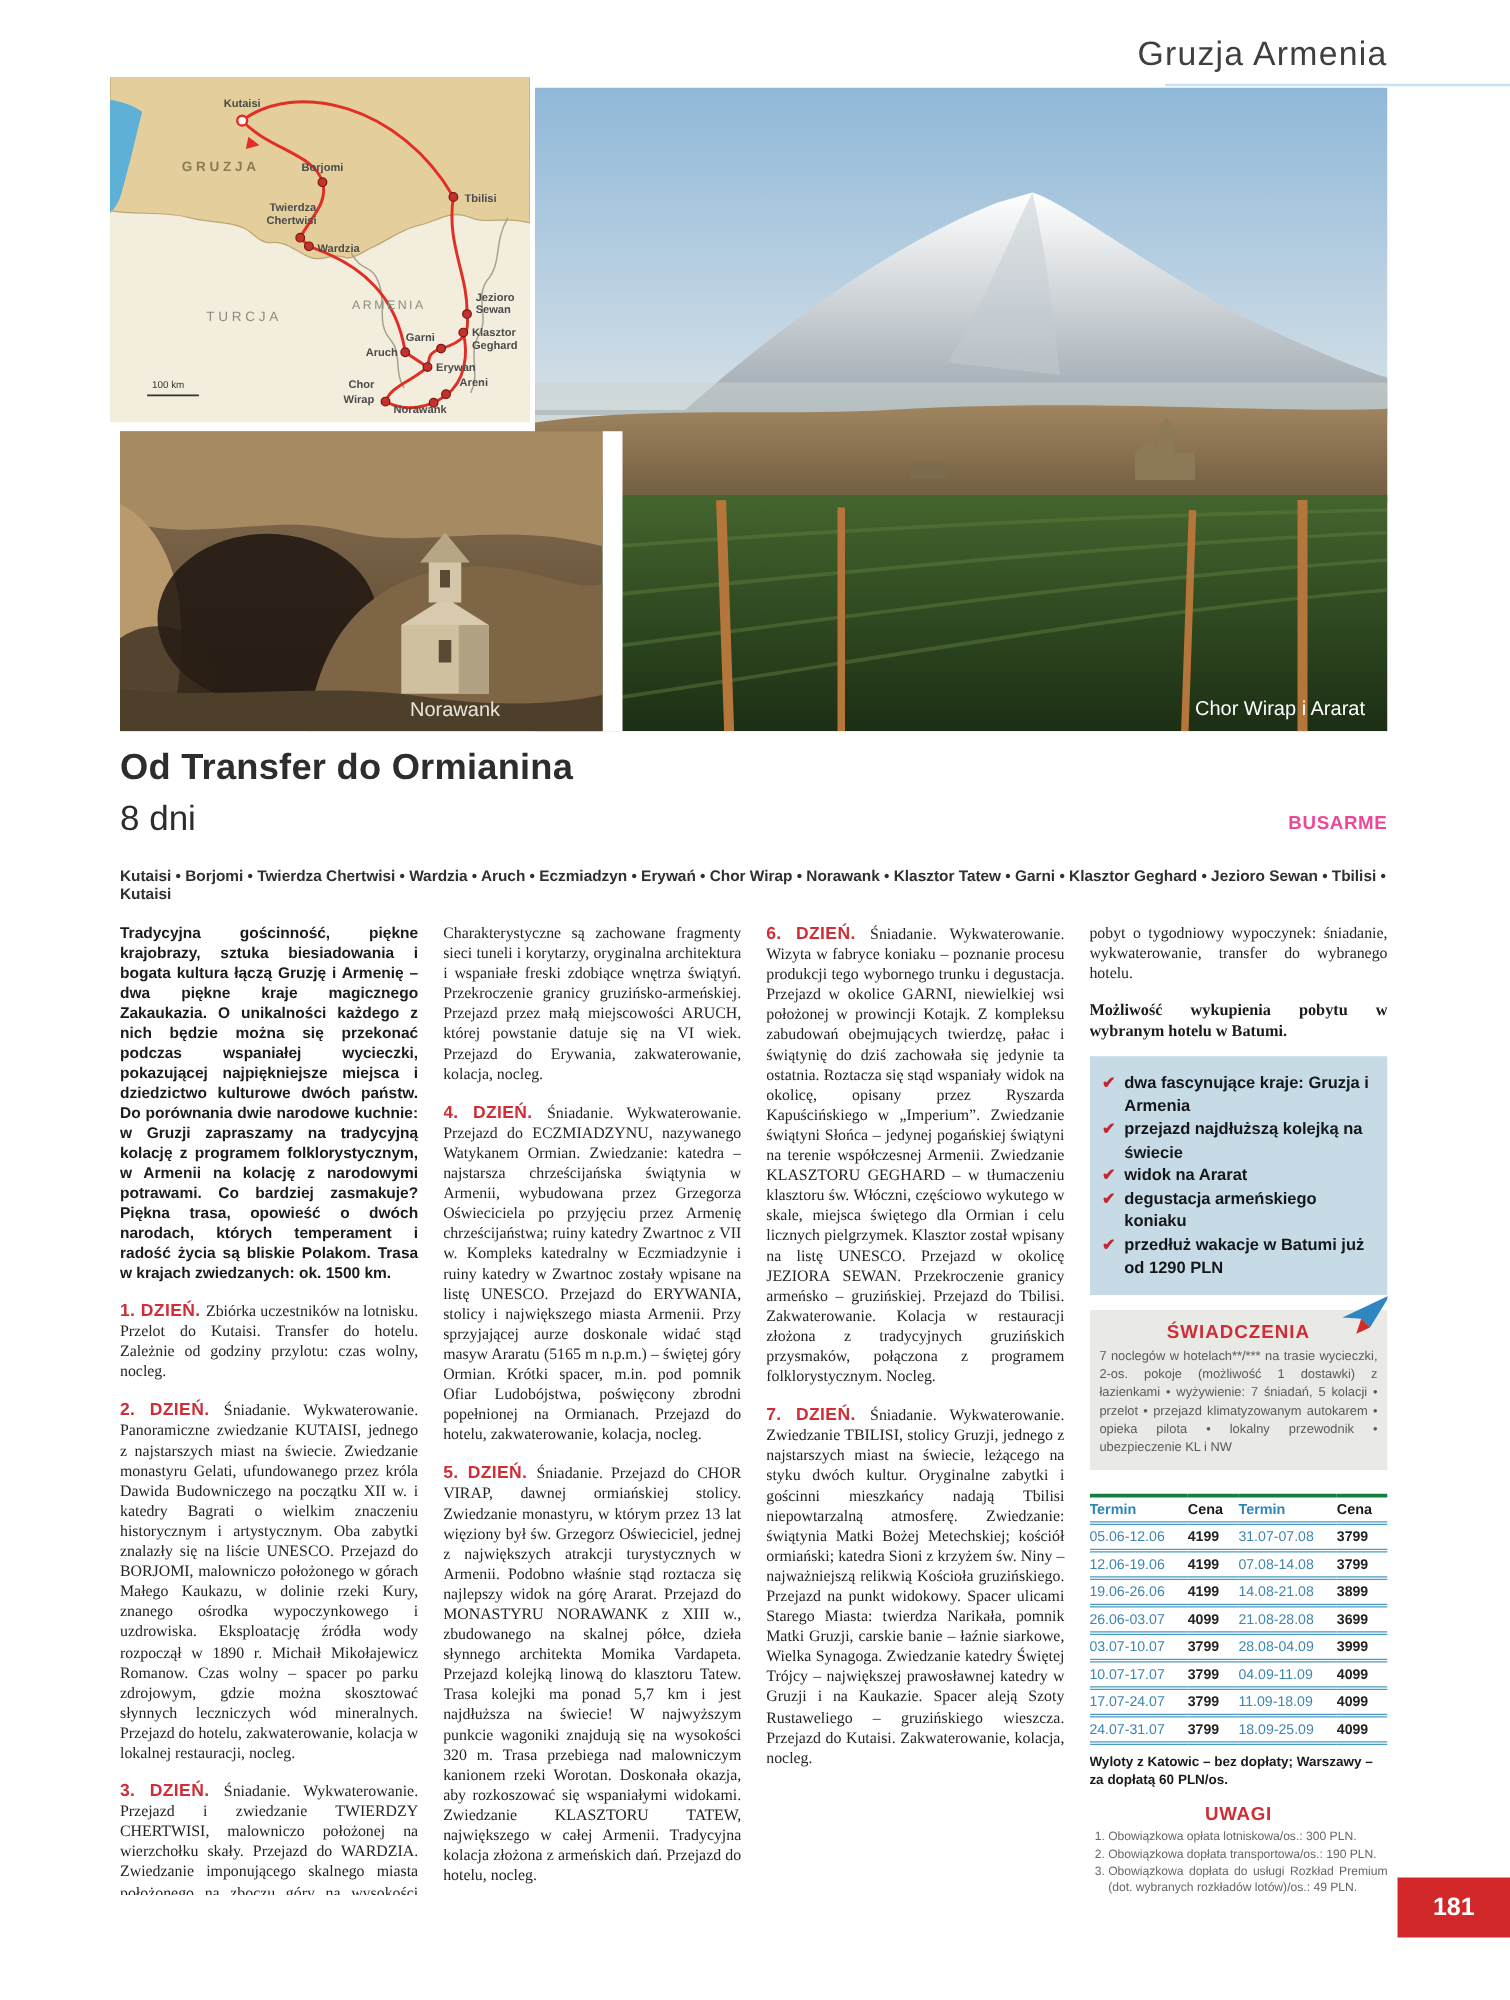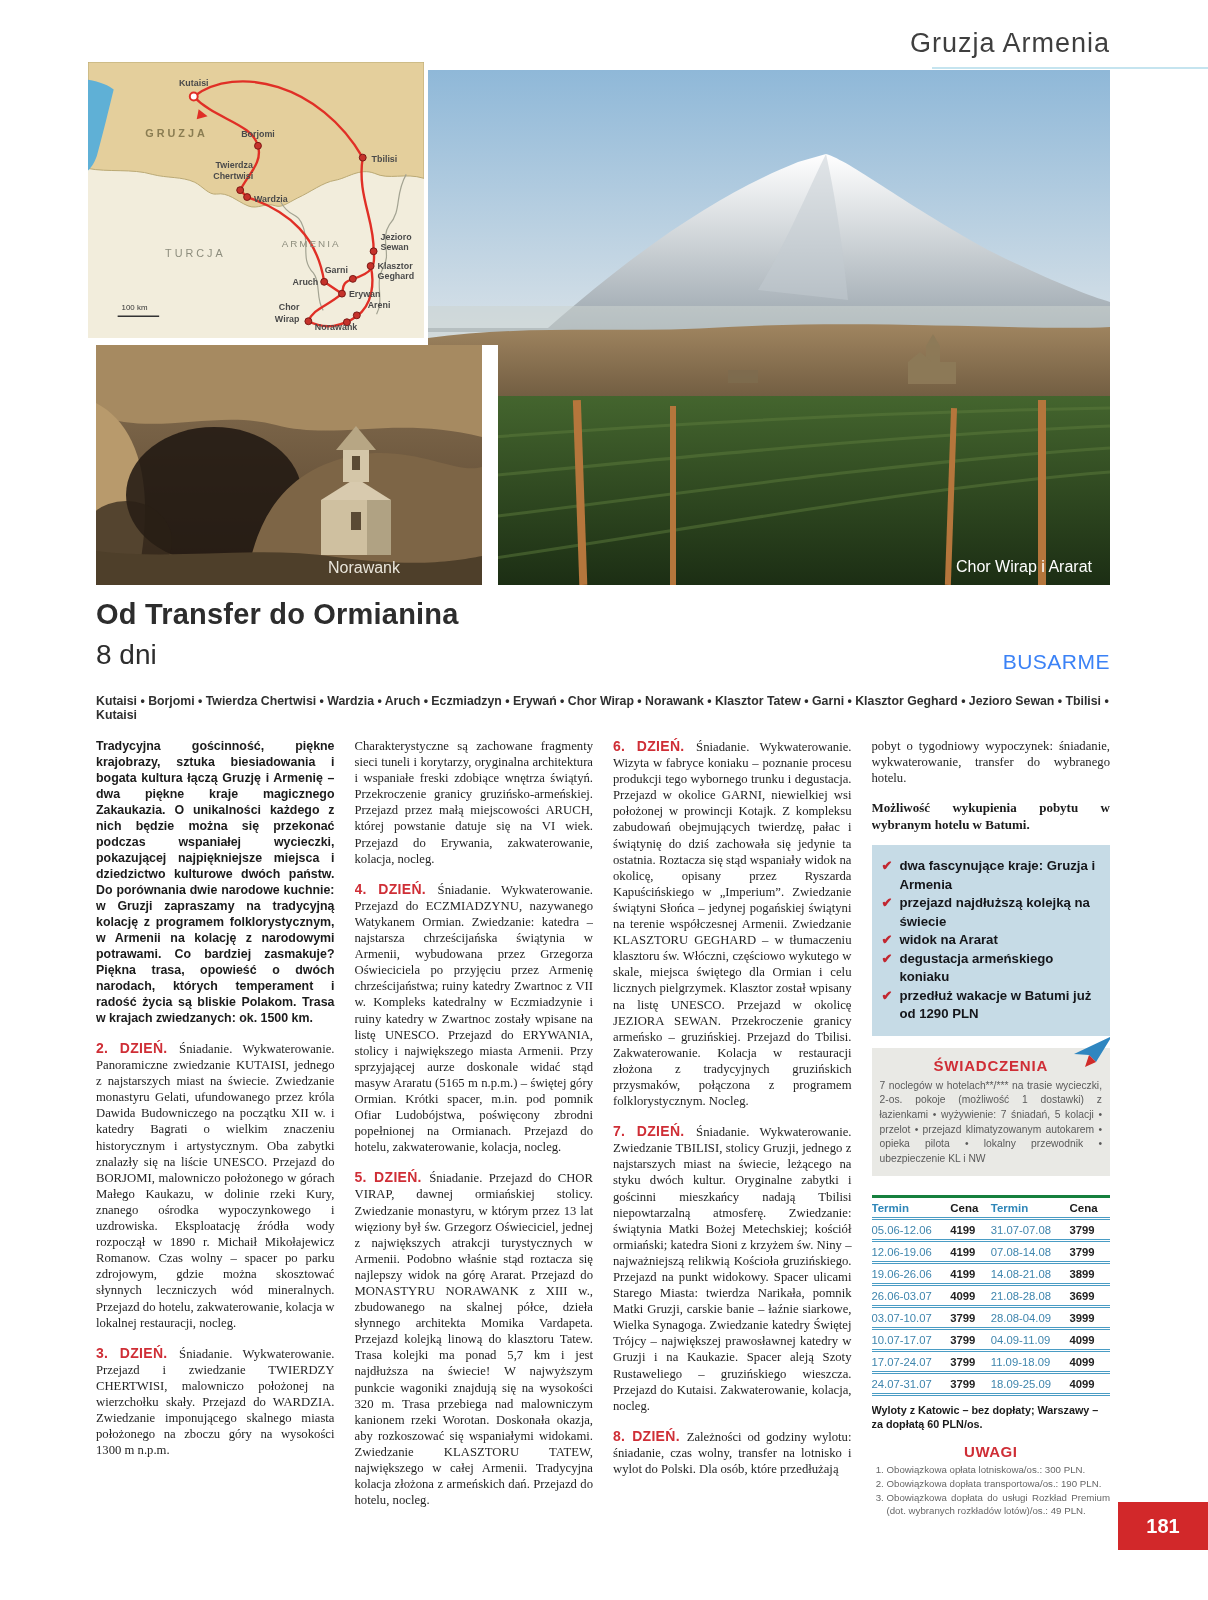--- a/index.html
+++ b/index.html
@@ -21,21 +21,21 @@
   
   .photo-ararat{position:absolute;left:428px;top:70px;width:682px;height:515px;z-index:1;}
   .photo-norawank{position:absolute;left:96px;top:345px;width:386px;height:240px;z-index:2;
     border-right:16px solid #ffffff;}
   .photo-ararat svg,.photo-norawank svg{width:100%;height:100%;display:block;}
 
   
   .title-block{position:absolute;left:96px;top:598px;width:1014px;}
   .trip-title{font-size:29px;font-weight:700;color:#2d2d2d;margin:0;letter-spacing:.2px;}
   .trip-duration{font-size:28px;color:#2d2d2d;margin:8px 0 0 0;font-weight:400;}
-  .trip-code{position:absolute;right:0;top:52px;font-size:21px;font-weight:400;color:#3b82f6;letter-spacing:.5px;}
+  .trip-code{position:absolute;right:0;top:52px;font-size:15px;font-weight:700;color:#ec4899;letter-spacing:.5px;}
   .route-line{position:absolute;left:96px;top:694px;width:1014px;font-size:12.3px;font-weight:700;color:#303030;}
 
   
   .columns{
     position:absolute;left:96px;top:738px;width:1014px;height:778px;
     display:grid;grid-template-columns:repeat(4,1fr);column-gap:20px;overflow:hidden;
   }
   .text-col{overflow:hidden;}
   p.intro{
     font-family:"Liberation Sans",sans-serif;font-weight:700;font-size:12.4px;
@@ -251,32 +251,32 @@
 <div class="title-block">
   <h1 class="trip-title">Od Transfer do Ormianina</h1>
   <p class="trip-duration">8 dni</p>
   <div class="trip-code">BUSARME</div>
 </div>
 <div class="route-line">Kutaisi • Borjomi • Twierdza Chertwisi • Wardzia • Aruch • Eczmiadzyn • Erywań • Chor Wirap • Norawank • Klasztor Tatew • Garni • Klasztor Geghard • Jezioro Sewan • Tbilisi • Kutaisi</div>
 
 <div class="columns">
   <div class="text-col">
       <p class="intro">Tradycyjna gościnność, piękne krajobrazy, sztuka biesiadowania i bogata kultura łączą Gruzję i Armenię – dwa piękne kraje magicznego Zakaukazia. O unikalności każdego z nich będzie można się przekonać podczas wspaniałej wycieczki, pokazującej najpiękniejsze miejsca i dziedzictwo kulturowe dwóch państw. Do porównania dwie narodowe kuchnie: w Gruzji zapraszamy na tradycyjną kolację z programem folklorystycznym, w Armenii na kolację z narodowymi potrawami. Co bardziej zasmakuje? Piękna trasa, opowieść o dwóch narodach, których temperament i radość życia są bliskie Polakom. Trasa w krajach zwiedzanych: ok. 1500 km.</p>
+      <p class="day"><span class="day-label">1. DZIEŃ. </span><span>Zbiórka uczestników na lotnisku. Przelot do Kutaisi. Transfer do hotelu. Zależnie od godziny przylotu: czas wolny, nocleg.</span></p>
       <p class="day"><span class="day-label">2. DZIEŃ. </span><span>Śniadanie. Wykwaterowanie. Panoramiczne zwiedzanie KUTAISI, jednego z najstarszych miast na świecie. Zwiedzanie monastyru Gelati, ufundowanego przez króla Dawida Budowniczego na początku XII w. i katedry Bagrati o wielkim znaczeniu historycznym i artystycznym. Oba zabytki znalazły się na liście UNESCO. Przejazd do BORJOMI, malowniczo położonego w górach Małego Kaukazu, w dolinie rzeki Kury, znanego ośrodka wypoczynkowego i uzdrowiska. Eksploatację źródła wody rozpoczął w 1890 r. Michaił Mikołajewicz Romanow. Czas wolny – spacer po parku zdrojowym, gdzie można skosztować słynnych leczniczych wód mineralnych. Przejazd do hotelu, zakwaterowanie, kolacja w lokalnej restauracji, nocleg.</span></p>
       <p class="day"><span class="day-label">3. DZIEŃ. </span><span>Śniadanie. Wykwaterowanie. Przejazd i zwiedzanie TWIERDZY CHERTWISI, malowniczo położonej na wierzchołku skały. Przejazd do WARDZIA. Zwiedzanie imponującego skalnego miasta położonego na zboczu góry na wysokości 1300 m n.p.m.</span></p>
     </div>
   <div class="text-col">
       <p class="day">Charakterystyczne są zachowane fragmenty sieci tuneli i korytarzy, oryginalna architektura i wspaniałe freski zdobiące wnętrza świątyń. Przekroczenie granicy gruzińsko-armeńskiej. Przejazd przez małą miejscowości ARUCH, której powstanie datuje się na VI wiek. Przejazd do Erywania, zakwaterowanie, kolacja, nocleg.</p>
       <p class="day"><span class="day-label">4. DZIEŃ. </span><span>Śniadanie. Wykwaterowanie. Przejazd do ECZMIADZYNU, nazywanego Watykanem Ormian. Zwiedzanie: katedra – najstarsza chrześcijańska świątynia w Armenii, wybudowana przez Grzegorza Oświeciciela po przyjęciu przez Armenię chrześcijaństwa; ruiny katedry Zwartnoc z VII w. Kompleks katedralny w Eczmiadzynie i ruiny katedry w Zwartnoc zostały wpisane na listę UNESCO. Przejazd do ERYWANIA, stolicy i największego miasta Armenii. Przy sprzyjającej aurze doskonale widać stąd masyw Araratu (5165 m n.p.m.) – świętej góry Ormian. Krótki spacer, m.in. pod pomnik Ofiar Ludobójstwa, poświęcony zbrodni popełnionej na Ormianach. Przejazd do hotelu, zakwaterowanie, kolacja, nocleg.</span></p>
       <p class="day"><span class="day-label">5. DZIEŃ. </span><span>Śniadanie. Przejazd do CHOR VIRAP, dawnej ormiańskiej stolicy. Zwiedzanie monastyru, w którym przez 13 lat więziony był św. Grzegorz Oświeciciel, jednej z największych atrakcji turystycznych w Armenii. Podobno właśnie stąd roztacza się najlepszy widok na górę Ararat. Przejazd do MONASTYRU NORAWANK z XIII w., zbudowanego na skalnej półce, dzieła słynnego architekta Momika Vardapeta. Przejazd kolejką linową do klasztoru Tatew. Trasa kolejki ma ponad 5,7 km i jest najdłuższa na świecie! W najwyższym punkcie wagoniki znajdują się na wysokości 320 m. Trasa przebiega nad malowniczym kanionem rzeki Worotan. Doskonała okazja, aby rozkoszować się wspaniałymi widokami. Zwiedzanie KLASZTORU TATEW, największego w całej Armenii. Tradycyjna kolacja złożona z armeńskich dań. Przejazd do hotelu, nocleg.</span></p>
     </div>
   <div class="text-col">
       <p class="day"><span class="day-label">6. DZIEŃ. </span><span>Śniadanie. Wykwaterowanie. Wizyta w fabryce koniaku – poznanie procesu produkcji tego wybornego trunku i degustacja. Przejazd w okolice GARNI, niewielkiej wsi położonej w prowincji Kotajk. Z kompleksu zabudowań obejmujących twierdzę, pałac i świątynię do dziś zachowała się jedynie ta ostatnia. Roztacza się stąd wspaniały widok na okolicę, opisany przez Ryszarda Kapuścińskiego w „Imperium”. Zwiedzanie świątyni Słońca – jedynej pogańskiej świątyni na terenie współczesnej Armenii. Zwiedzanie KLASZTORU GEGHARD – w tłumaczeniu klasztoru św. Włóczni, częściowo wykutego w skale, miejsca świętego dla Ormian i celu licznych pielgrzymek. Klasztor został wpisany na listę UNESCO. Przejazd w okolicę JEZIORA SEWAN. Przekroczenie granicy armeńsko – gruzińskiej. Przejazd do Tbilisi. Zakwaterowanie. Kolacja w restauracji złożona z tradycyjnych gruzińskich przysmaków, połączona z programem folklorystycznym. Nocleg.</span></p>
       <p class="day"><span class="day-label">7. DZIEŃ. </span><span>Śniadanie. Wykwaterowanie. Zwiedzanie TBILISI, stolicy Gruzji, jednego z najstarszych miast na świecie, leżącego na styku dwóch kultur. Oryginalne zabytki i gościnni mieszkańcy nadają Tbilisi niepowtarzalną atmosferę. Zwiedzanie: świątynia Matki Bożej Metechskiej; kościół ormiański; katedra Sioni z krzyżem św. Niny – najważniejszą relikwią Kościoła gruzińskiego. Przejazd na punkt widokowy. Spacer ulicami Starego Miasta: twierdza Narikała, pomnik Matki Gruzji, carskie banie – łaźnie siarkowe, Wielka Synagoga. Zwiedzanie katedry Świętej Trójcy – największej prawosławnej katedry w Gruzji i na Kaukazie. Spacer aleją Szoty Rustaweliego – gruzińskiego wieszcza. Przejazd do Kutaisi. Zakwaterowanie, kolacja, nocleg.</span></p>
-      <p class="day"><span class="day-label">8. DZIEŃ. </span><span>Zależności od godziny wylotu: śniadanie, czas wolny, transfer na lotnisko i wylot do Polski. Dla osób, które przedłużają</span></p>
     </div>
   <div class="text-col">
     <p class="day">pobyt o tygodniowy wypoczynek: śniadanie, wykwaterowanie, transfer do wybranego hotelu.</p>
     <p class="note-bold">Możliwość wykupienia pobytu w wybranym hotelu w Batumi.</p>
     <ul class="highlights">
         <li>
           <span class="check">✔</span>
           <span>dwa fascynujące kraje: Gruzja i Armenia</span>
         </li>
         <li>

